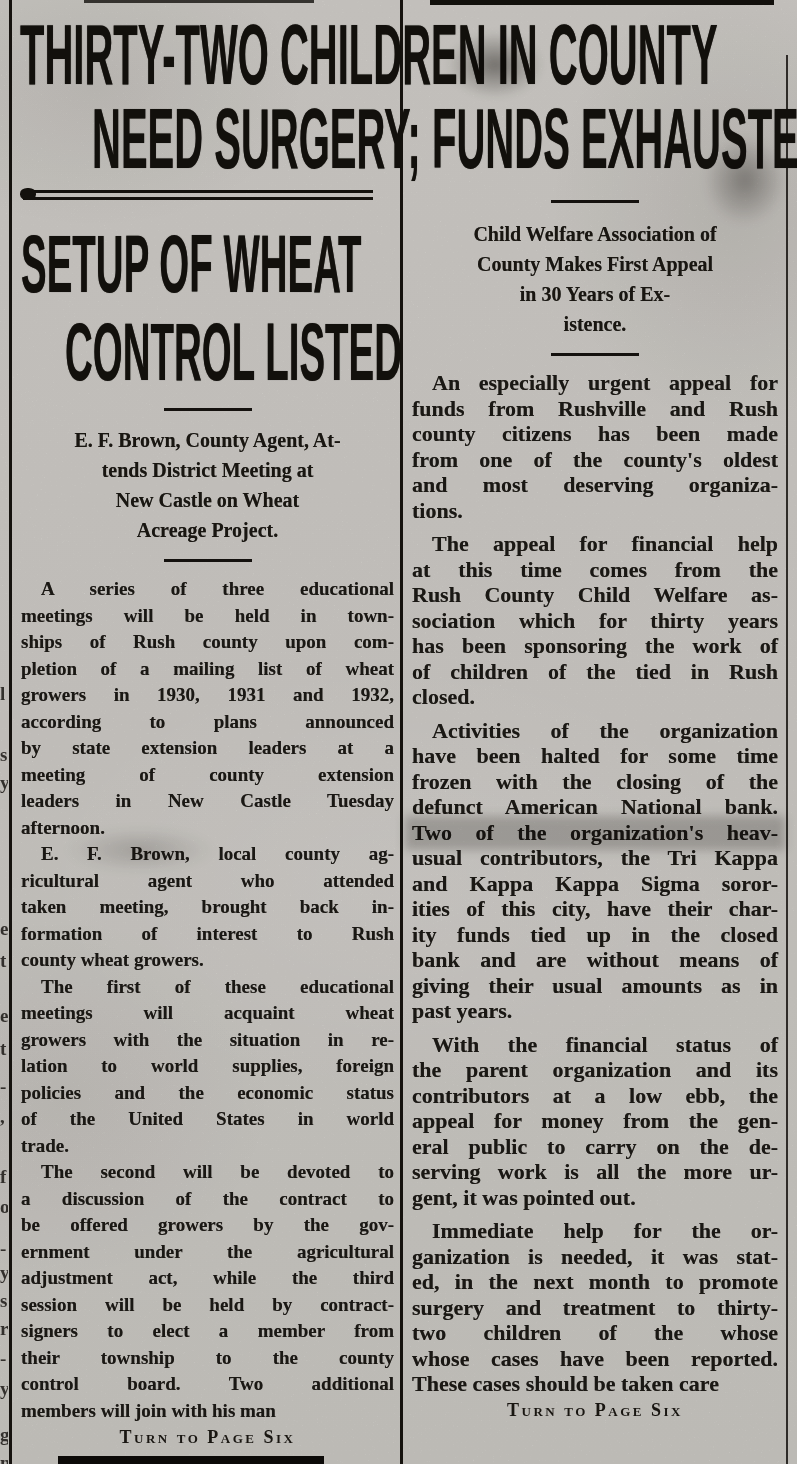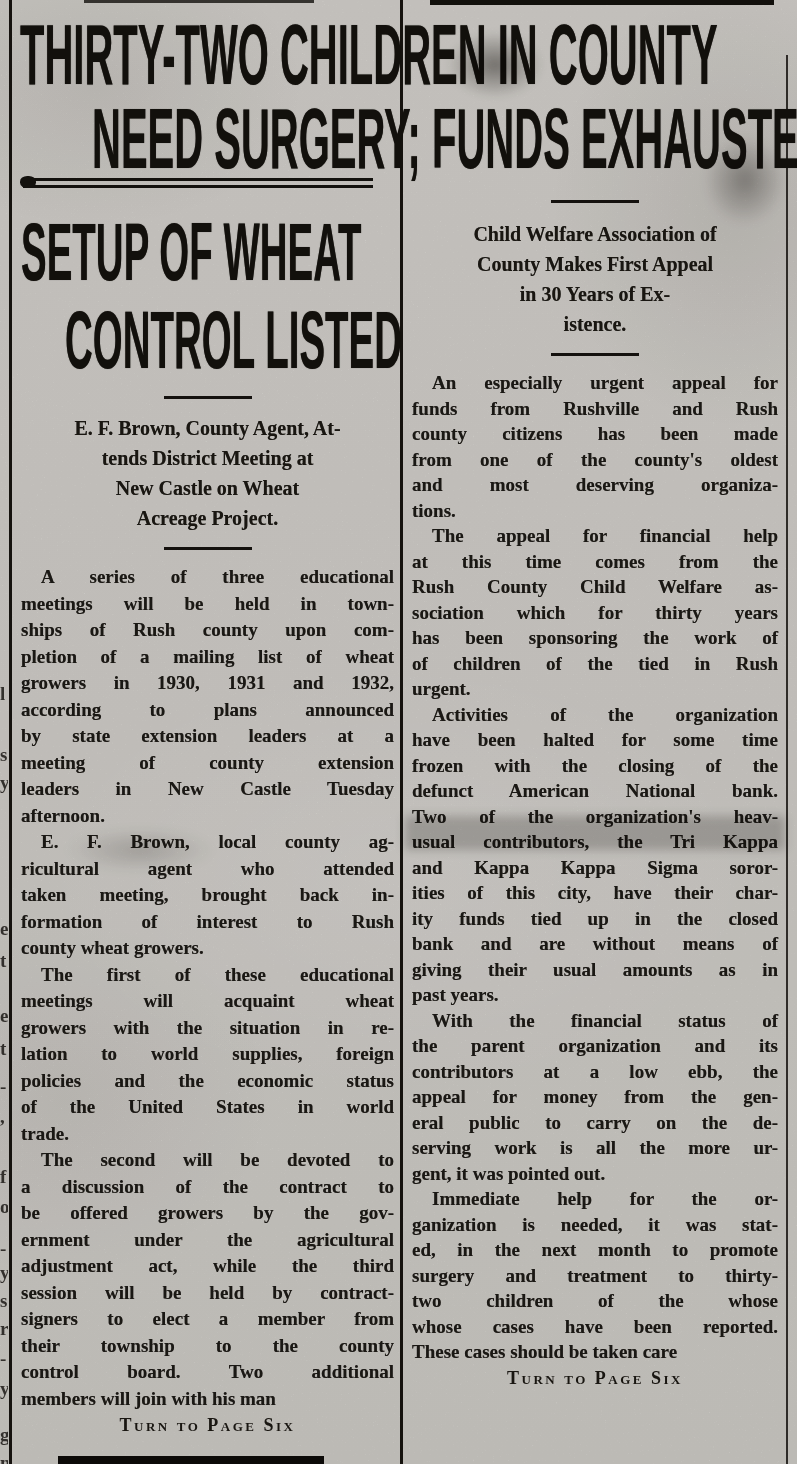--- a/index.html
+++ b/index.html
@@ -36,21 +36,21 @@
     font-weight: 700;
     color: #14110d;
     line-height: 1;
     text-shadow: 0 0 1px rgba(20,17,13,0.7);
   }
   .main-hl1 { left: 20px; top: 12px;  font-size: 80px; transform: scale(0.50, 1.07); transform-origin: 0 0; letter-spacing: 0px; }
   .main-hl2 { left: 92px; top: 96px;  font-size: 80px; transform: scale(0.50, 1.07); transform-origin: 0 0; letter-spacing: 0px; }
 
   
   .col-left {
-    position: absolute; left: 21px; top: 176px; width: 373px;
+    position: absolute; left: 21px; top: 188px; width: 373px;
   }
   .double-rule {
     position: relative;
     width: 350px; height: 4px; margin: 2px 0 8px 2px;
     border-top: 3px solid #15120e; border-bottom: 3px solid #15120e;
   }
   .double-rule::before {
     content: ""; position: absolute; left: -3px; top: -5px;
     width: 16px; height: 12px; background: #15120e; border-radius: 45%;
   }
@@ -68,21 +68,21 @@
     font-size: 20px;
     line-height: 30px;
     color: #1b1813;
     margin: 0 6px;
     text-shadow: 0 0 0.5px rgba(20,17,13,0.55);
   }
 
   
   .para { font-weight: 700; text-shadow: 0 0 0.5px rgba(25,21,16,0.5); }
   .col-left  .para { font-size: 19px; line-height: 26.5px; }
-  .col-right .para { font-size: 19px; line-height: 25.5px; }
+  .col-right .para { font-size: 22px; line-height: 25.5px; margin-top: 8px; }
   .tline { text-align: justify; text-align-last: justify; white-space: normal; }
   .tline:last-child { text-align-last: left; }
   .para .tline:first-child { text-indent: 20px; }
 
   .turn-line {
     text-align: center;
     font-variant: small-caps;
     font-weight: 700;
     font-size: 18px;
     letter-spacing: 2.5px;
@@ -199,21 +199,21 @@
       <div class="tline">and most deserving organiza-</div>
       <div class="tline">tions.</div>
     </div>
   <div class="para">
       <div class="tline">The appeal for financial help</div>
       <div class="tline">at this time comes from the</div>
       <div class="tline">Rush County Child Welfare as-</div>
       <div class="tline">sociation which for thirty years</div>
       <div class="tline">has been sponsoring the work of</div>
       <div class="tline">of children of the tied in Rush</div>
-      <div class="tline">urgent.</div>
+      <div class="tline">closed.</div>
     </div>
   <div class="para">
       <div class="tline">Activities of the organization</div>
       <div class="tline">have been halted for some time</div>
       <div class="tline">frozen with the closing of the</div>
       <div class="tline">defunct American National bank.</div>
       <div class="tline">Two of the organization's heav-</div>
       <div class="tline">usual contributors, the Tri Kappa</div>
       <div class="tline">and Kappa Kappa Sigma soror-</div>
       <div class="tline">ities of this city, have their char-</div>

